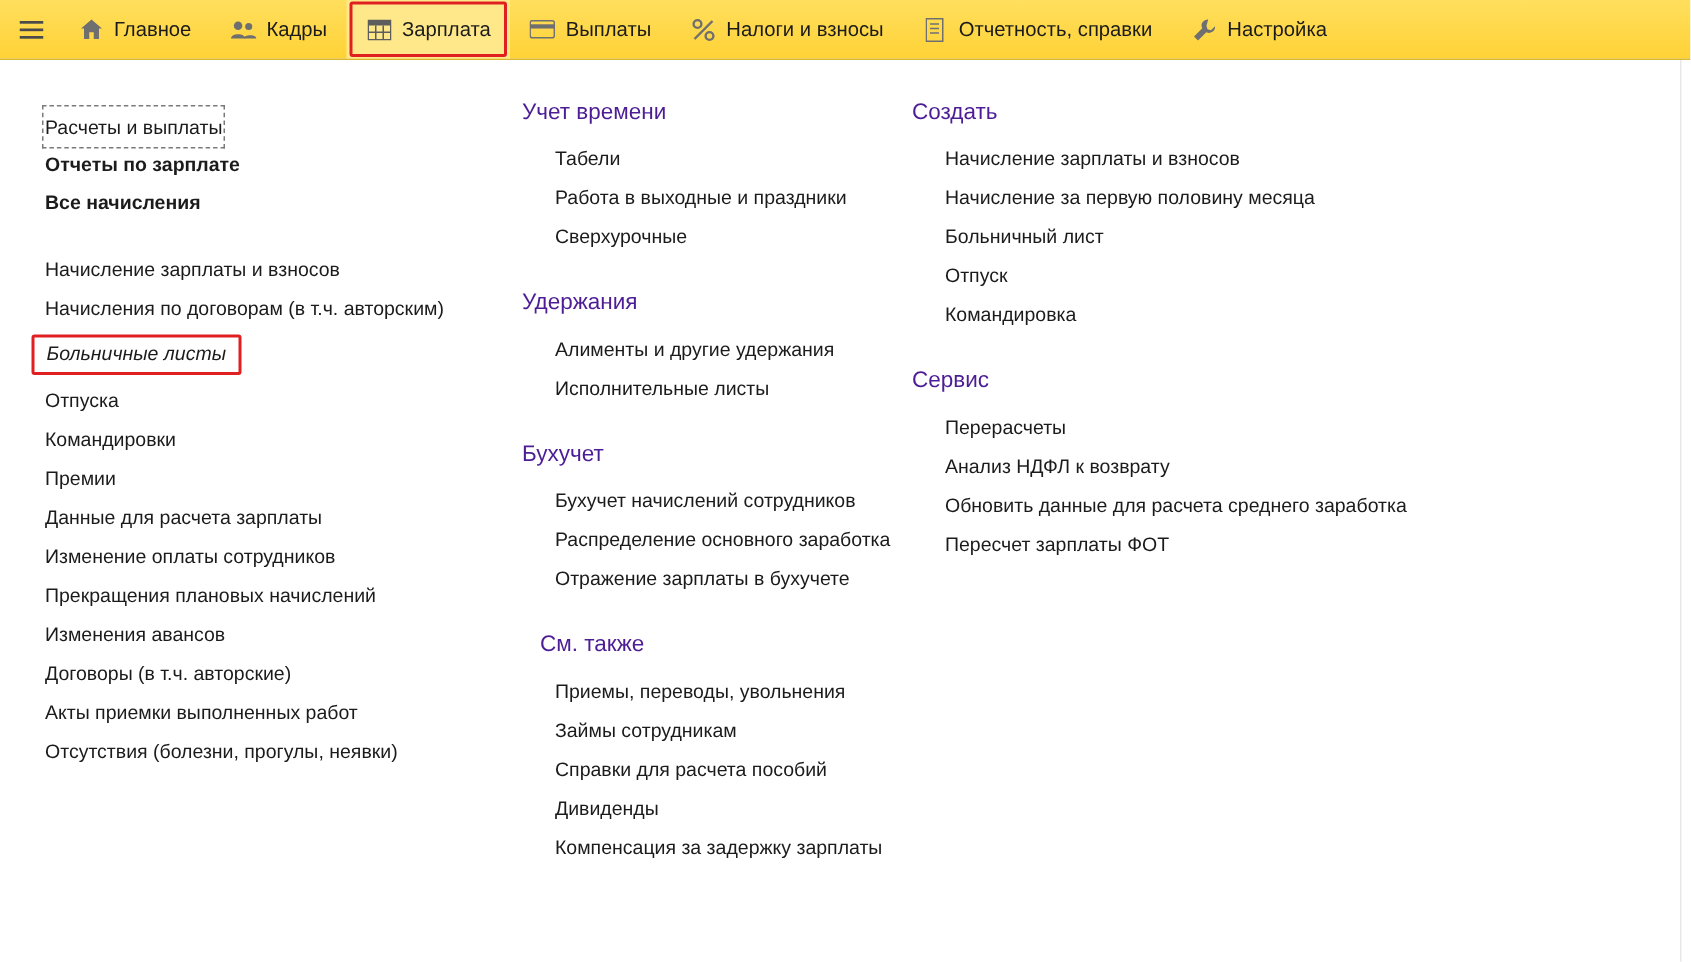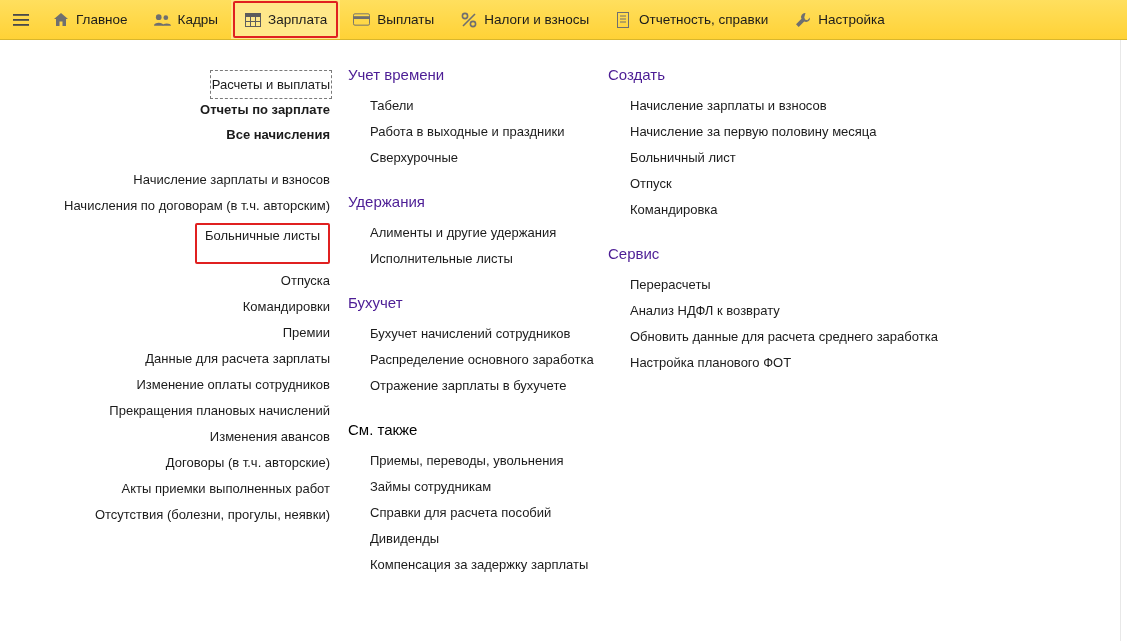--- a/index.html
+++ b/index.html
@@ -79,21 +79,22 @@
   #col3 { left: 608px; width: 420px; }
 
   .group-title {
     color: #4c1d95;
     font-size: 15px;
     margin: 0 0 10px 0;
     padding: 0;
     font-weight: normal;
   }
   .group-title.plain {
-    color: #000000;
+    color: #4c1d95;
+    margin-left: 12px;
   }
   .group {
     margin-bottom: 22px;
   }
   .link {
     display: block;
     color: #1b1b1b;
     font-size: 13px;
     line-height: 26px;
     text-decoration: none;
@@ -105,23 +106,24 @@
   .link.dashed-focus {
     display: inline-block;
     outline: 1px dashed #7a7a7a;
     outline-offset: 1px;
     line-height: 22px;
   }
   .link.red-box {
     display: inline-block;
     border: 2px solid #e02020;
     border-radius: 2px;
-    padding: 2px 8px 17px 8px;
+    padding: 2px 8px 3px 8px;
     margin-left: -9px;
     line-height: 18px;
+    font-style: italic;
   }
 
   
   #col1 .head-block { margin-bottom: 14px; }
   #col1 .head-block .link { line-height: 25px; }
 
   .sep { height: 6px; }
 
   
   #right-edge {
@@ -222,21 +224,21 @@
         </svg>
     </span>
     <span>Настройка</span>
   </div>
 
 
 </div>
 
 <div id="content">
 
-  <div class="column" id="col1" style="padding-top:32px;text-align:right;">
+  <div class="column" id="col1" style="padding-top:32px;">
     <div class="head-block">
       <a class="link dashed-focus">Расчеты и выплаты</a>
       <a class="link bold">Отчеты по зарплате</a>
       <a class="link bold">Все начисления</a>
     </div>
     <div class="sep"></div>
     <div>
       <a class="link">Начисление зарплаты и взносов</a>
       <a class="link">Начисления по договорам (в т.ч. авторским)</a>
       <div style="height:4px"></div>
@@ -297,19 +299,19 @@
       <a class="link indent">Больничный лист</a>
       <a class="link indent">Отпуск</a>
       <a class="link indent">Командировка</a>
     </div>
 
     <div class="group">
       <h3 class="group-title">Сервис</h3>
       <a class="link indent">Перерасчеты</a>
       <a class="link indent">Анализ НДФЛ к возврату</a>
       <a class="link indent">Обновить данные для расчета среднего заработка</a>
-      <a class="link indent">Настройка планового ФОТ</a>
+      <a class="link indent">Пересчет зарплаты ФОТ</a>
     </div>
 
   </div>
 
   <div id="right-edge"></div>
 </div>
 
 </body></html>

